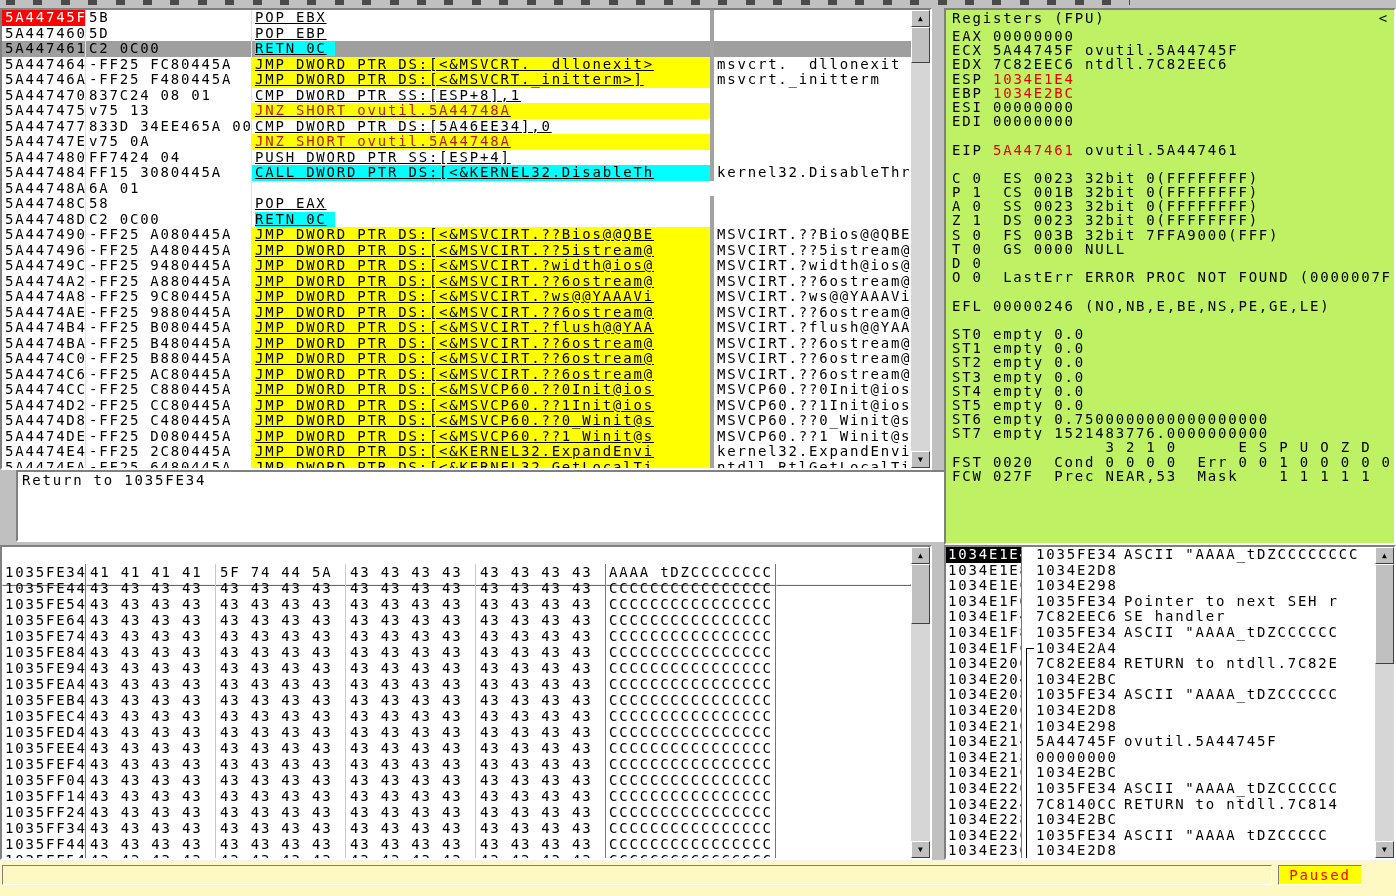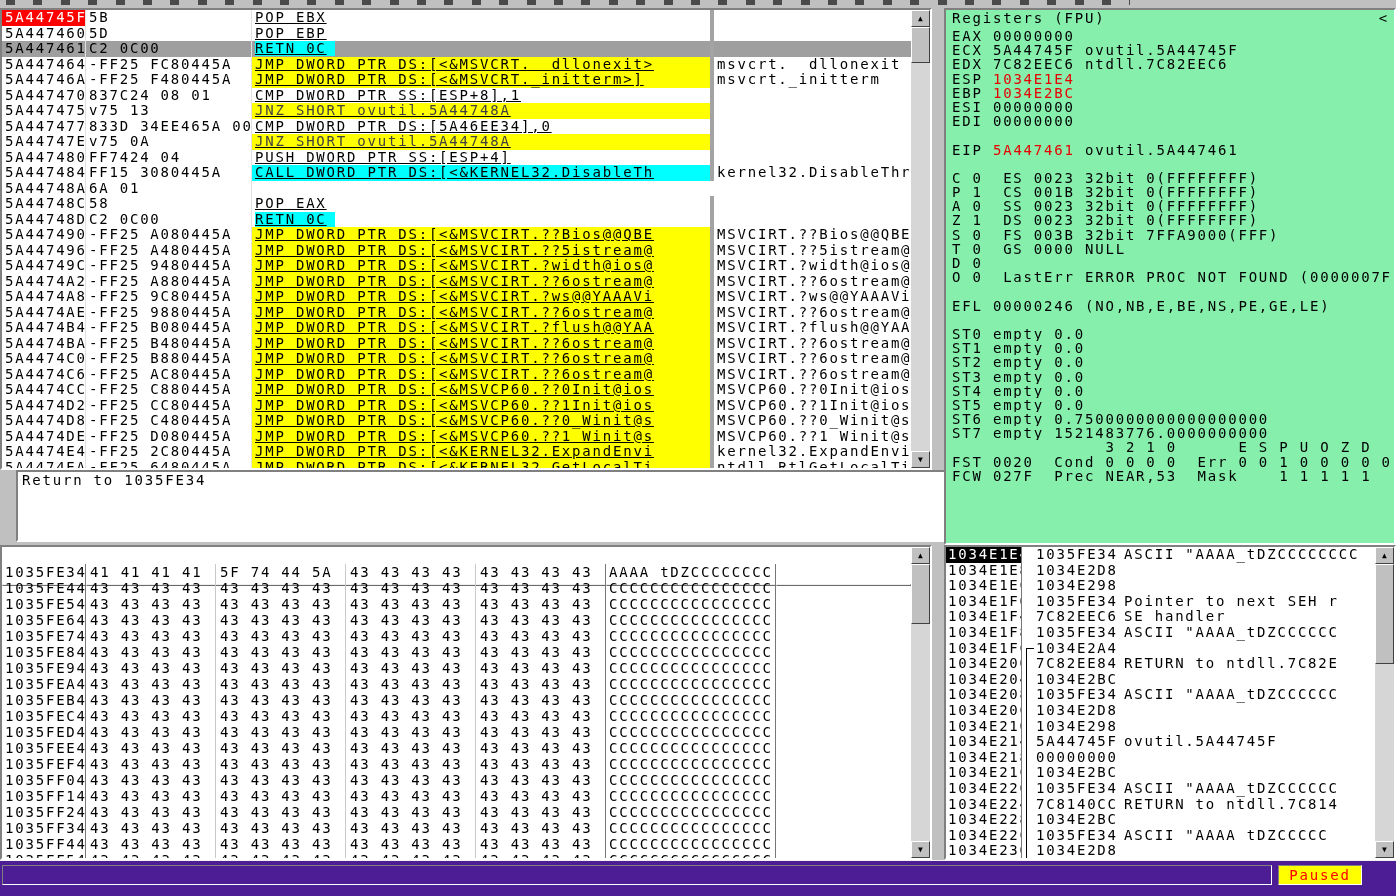--- a/index.html
+++ b/index.html
@@ -3,21 +3,21 @@
 <meta charset="utf-8">
 <style>
   * { margin:0; padding:0; box-sizing:border-box; }
   html,body { background:#808080; }
   .screen {
     position:relative; width:1396px; height:896px; background:#c0c0c0; overflow:hidden;
     font-family:"DejaVu Sans Mono","Liberation Mono",monospace;
     font-size:14px; letter-spacing:1.8px; color:#000;
   }
   .pane { position:absolute; background:#fff; border:2px solid; border-color:#808080 #ffffff #ffffff #808080; overflow:hidden; }
-  .pane.gray { background:#86efac; }
+  .pane.gray { background:#bef264; }
 
   
   #topstrip { position:absolute; left:0; top:0; width:1396px; height:7px; background:#c0c0c0; }
   #topstrip::before { content:""; position:absolute; left:6px; top:0; width:1124px; height:5px;
     background:repeating-linear-gradient(90deg,#4a4a4a 0 9px,transparent 9px 27.4px); }
 
   
   #disasm { left:0; top:8px; width:932px; height:462px; }
   .rows-clip { position:absolute; inset:0 19px 0 0; overflow:hidden; background:inherit; }
   .drow { display:flex; height:15.5px; line-height:15.5px; white-space:pre; }
@@ -25,21 +25,21 @@
   .c-addr  { flex:0 0 84px;  padding-left:3px; border-right:1px solid #e2e2e2; }
   .c-bytes { flex:0 0 166px; padding-left:3px; border-right:1px solid #e2e2e2; }
   .c-dis   { flex:0 0 462px; padding-left:3px; border-right:4px solid #a3a3a3;text-decoration:underline; }
   .c-com   { flex:1 1 auto;  padding-left:3px; }
   .bp { background:#ff0000; color:#ffffff; }
   .row-sel { background:#9f9f9f; }
   .fill-yellow { background:#ffff00; }
   .fill-cyan { background:#00ffff; }
   .ins { display:inline; }
   .ins.fill-cyan { padding-right:8px; }
-  .txt-red { color:#404040; }
+  .txt-red { color:#b91c1c; }
 
   
   #infopane { left:16px; top:470px; width:932px; height:72px; }
   .info-line { padding:1px 0 0 4px; line-height:15.5px; white-space:pre; }
 
   
   #registers { left:944px; top:8px; width:452px; height:537px; }
   .reg-header { display:flex; justify-content:space-between; height:17px; line-height:16px; padding:0 5px 0 6px; white-space:pre; }
   .reg-body { padding:2px 0 0 6px; }
   .regline { height:14.2px; line-height:14.2px; white-space:pre; overflow:hidden; }
@@ -68,21 +68,21 @@
   .sc-val { flex:0 0 86px; padding-left:2px; overflow:hidden; }
   .sc-com { flex:1 1 auto; padding-left:4px; overflow:hidden; }
 
   
   .vscroll { position:absolute; top:0; right:0; bottom:0; width:19px; background:#d6d6d6; letter-spacing:0; }
   .sb-btn { position:absolute; left:0; width:19px; height:17px; background:#c0c0c0; border:1px solid; border-color:#fff #404040 #404040 #fff; font-size:8px; line-height:15px; text-align:center; }
   .sb-btn.up { top:0; } .sb-btn.down { bottom:0; }
   .sb-thumb { position:absolute; left:0; width:19px; background:#c0c0c0; border:1px solid; border-color:#fff #404040 #404040 #fff; }
 
   
-  #statusbar { position:absolute; left:0; top:860px; width:1396px; height:36px; background:#4c1d95; border-top:1px solid #f2f2f2; }
+  #statusbar { position:absolute; left:0; top:860px; width:1396px; height:36px; background:#fef9c3; border-top:1px solid #f2f2f2; }
   .sb-long { position:absolute; left:2px; top:4px; width:1270px; height:20px; border:1px solid; border-color:#808080 #fff #fff #808080; }
   .sb-paused { position:absolute; left:1278px; top:4px; width:84px; height:20px; border:1px solid; border-color:#808080 #fff #fff #808080; background:#ffff00; color:#ff0000; text-align:center; line-height:18px; }
 </style>
 </head>
 <body>
 
 <div class="screen">
 
   <div id="topstrip"></div>
 

